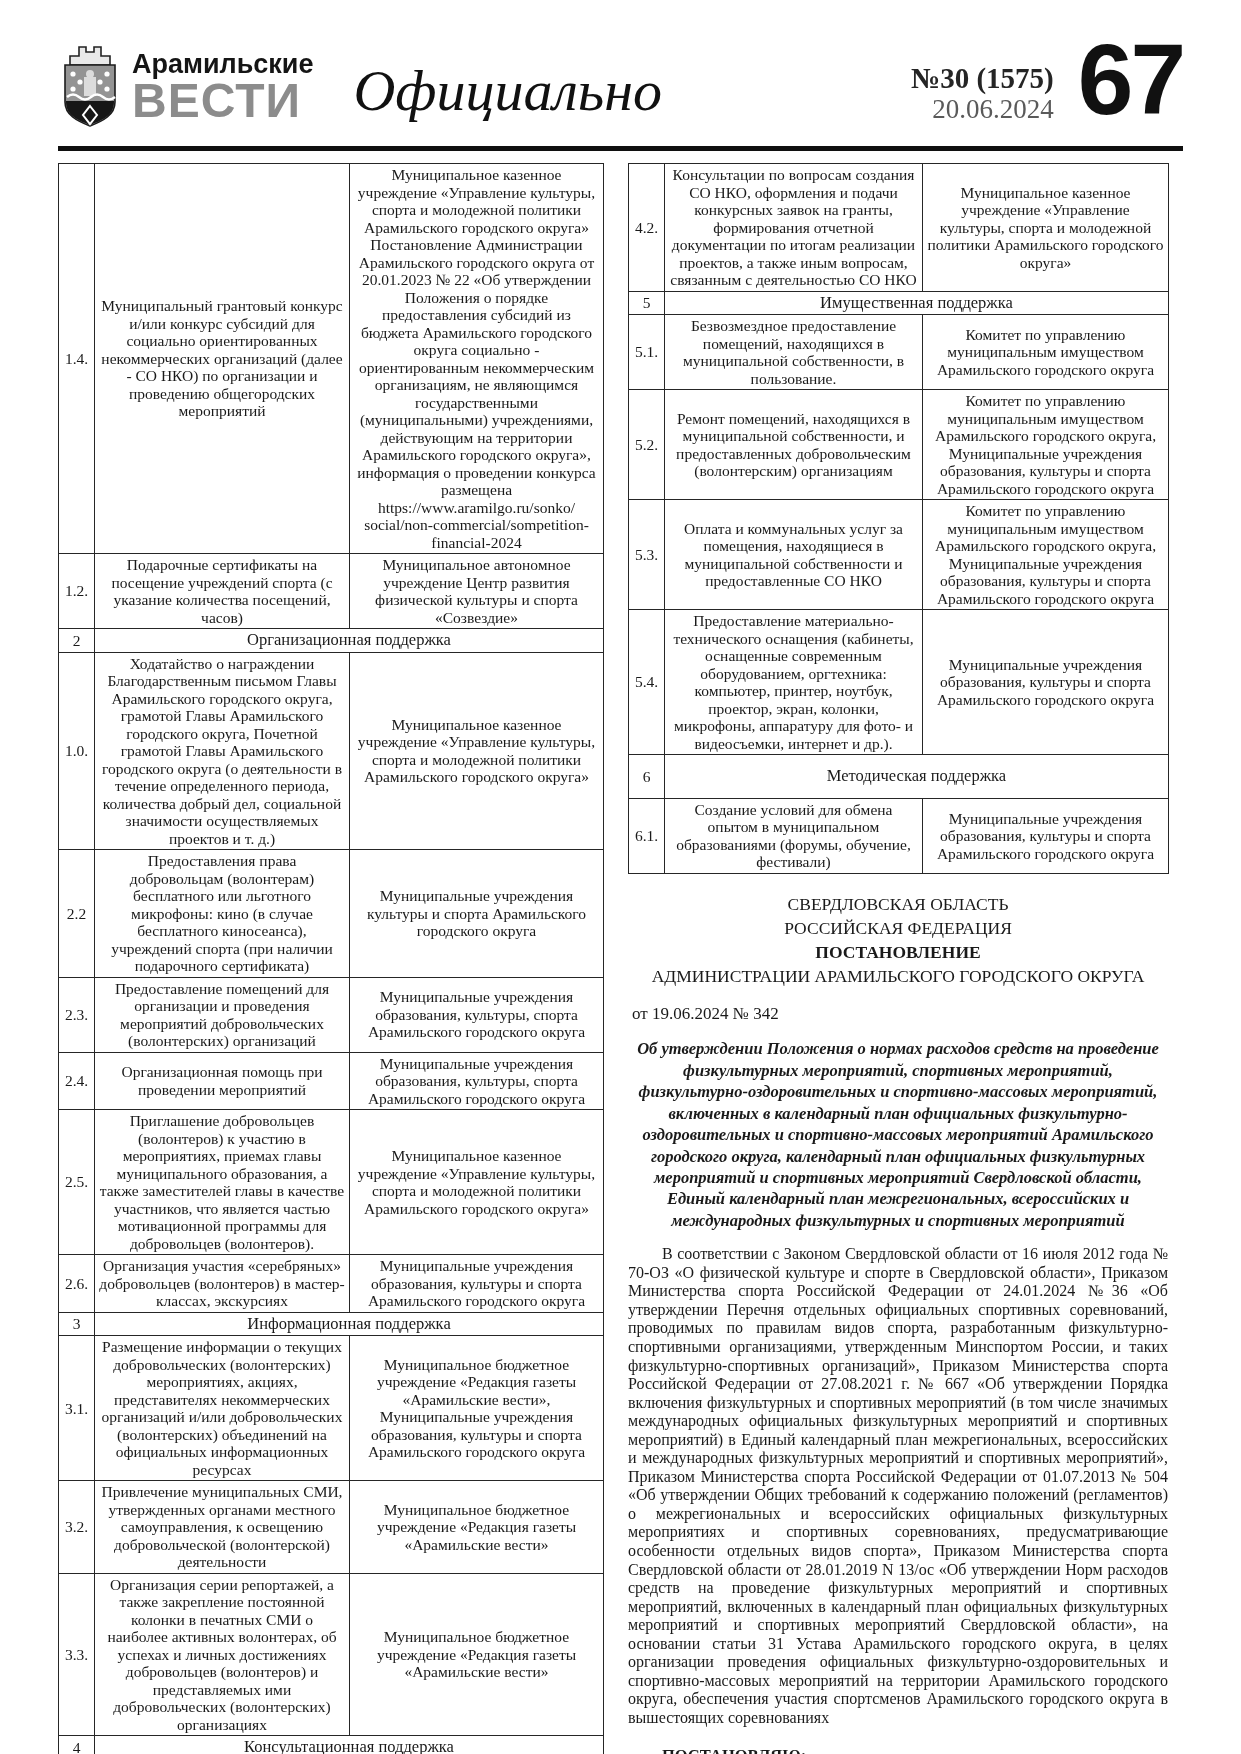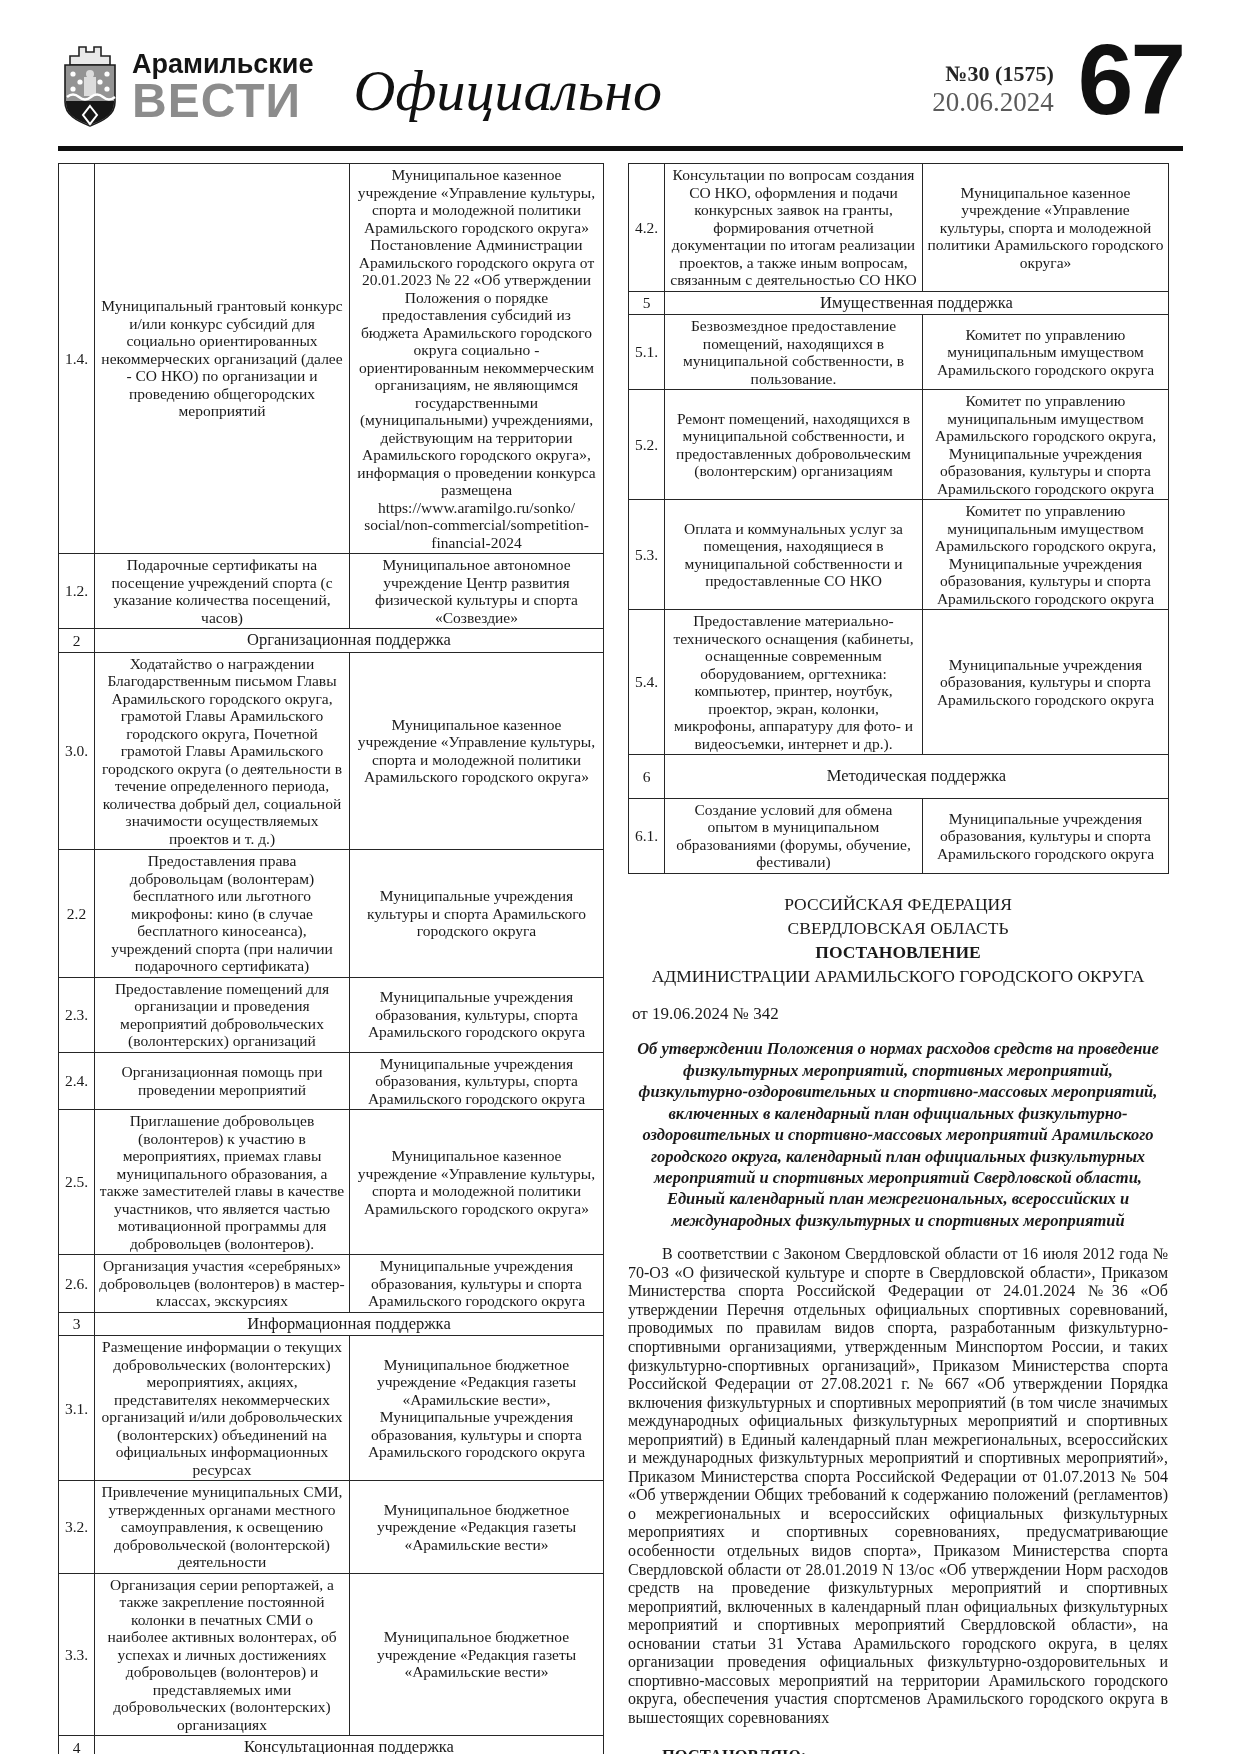--- a/index.html
+++ b/index.html
@@ -10,21 +10,21 @@
     font-family:"Liberation Serif", serif; color:#1a1a1a;
   }
   
   .header { display:flex; align-items:flex-start; }
   .brand { display:flex; align-items:flex-start; gap:10px; flex:0 0 auto; }
   .brand-text { display:flex; flex-direction:column; margin-top:10px; }
   .brand-top { font-family:"Liberation Sans", sans-serif; font-weight:bold; font-size:27px; line-height:1.05; color:#151515; }
   .brand-bottom { font-family:"Liberation Sans", sans-serif; font-weight:bold; font-size:48px; line-height:0.95; color:#8c8c8c; letter-spacing:1px; }
   .section-title { font-style:italic; font-size:58px; line-height:1; margin:22px 0 0 40px; color:#111; }
   .issue-block { margin-left:auto; text-align:right; margin-top:22px; line-height:1.12; white-space:nowrap; }
-  .issue-number { font-size:22px; font-weight:bold; color:#252525;margin-left:36px; }
+  .issue-number { font-size:29px; font-weight:bold; color:#252525;margin-left:36px; }
   .issue-date { font-size:27px; color:#5a5a5a; }
   .page-number { font-family:"Liberation Sans", sans-serif; font-weight:bold; font-size:100px; line-height:0.78; margin-left:24px; letter-spacing:-3px; color:#111; }
   .header-rule { border:none; border-top:5px solid #101010; margin:10px 0 12px 0; }
 
   
   .columns { display:flex; gap:25px; align-items:flex-start; }
   .col-left  { width:545px; flex:0 0 auto; }
   .col-right { width:540px; flex:0 0 auto; }
 
   
@@ -105,21 +105,21 @@
             <tr>
               <td class="num">1.2.</td>
               <td class="measure">Подарочные сертификаты на посещение учреждений спорта (с указание количества посещений, часов)</td>
               <td class="org">Муниципальное автономное учреждение Центр развития физической культуры и спорта «Созвездие»</td>
             </tr>
             <tr>
               <td class="num">2</td>
               <td class="sec" colspan="2">Организационная поддержка</td>
             </tr>
             <tr>
-              <td class="num">3.0.</td>
+              <td class="num">1.0.</td>
               <td class="measure">Ходатайство о награждении Благодарственным письмом Главы Арамильского городского округа, грамотой Главы Арамильского городского округа, Почетной грамотой Главы Арамильского городского округа (о деятельности в течение определенного периода, количества добрый дел, социальной значимости осуществляемых проектов и т. д.)</td>
               <td class="org">Муниципальное казенное учреждение «Управление культуры, спорта и молодежной политики Арамильского городского округа»</td>
             </tr>
             <tr>
               <td class="num">2.2</td>
               <td class="measure">Предоставления права добровольцам (волонтерам) бесплатного или льготного микрофоны: кино (в случае бесплатного киносеанса), учреждений спорта (при наличии подарочного сертификата)</td>
               <td class="org">Муниципальные учреждения культуры и спорта Арамильского городского округа</td>
             </tr>
             <tr>
               <td class="num">2.3.</td>
@@ -212,22 +212,22 @@
             <tr>
               <td class="num">6.1.</td>
               <td class="measure">Создание условий для обмена опытом в муниципальном образованиями (форумы, обучение, фестивали)</td>
               <td class="org">Муниципальные учреждения образования, культуры и спорта Арамильского городского округа</td>
             </tr>
           </tbody>
       </table>
 
       <div class="res">
         <div class="res-heading">
+            <div>СВЕРДЛОВСКАЯ ОБЛАСТЬ</div>
             <div>РОССИЙСКАЯ ФЕДЕРАЦИЯ</div>
-            <div>СВЕРДЛОВСКАЯ ОБЛАСТЬ</div>
             <div class="hl-bold">ПОСТАНОВЛЕНИЕ</div>
             <div>АДМИНИСТРАЦИИ АРАМИЛЬСКОГО ГОРОДСКОГО ОКРУГА</div>
           </div>
         <div class="res-date">от 19.06.2024 № 342</div>
         <div class="res-subject">Об утверждении Положения о нормах расходов средств на проведение физкультурных мероприятий, спортивных мероприятий, физкультурно-оздоровительных и спортивно-массовых мероприятий, включенных в календарный план официальных физкультурно-оздоровительных и спортивно-массовых мероприятий Арамильского городского округа, календарный план официальных физкультурных мероприятий и спортивных мероприятий Свердловской области, Единый календарный план межрегиональных, всероссийских и международных физкультурных и спортивных мероприятий</div>
         <div class="res-body">В соответствии с Законом Свердловской области от 16 июля 2012 года № 70-ОЗ «О физической культуре и спорте в Свердловской области», Приказом Министерства спорта Российской Федерации от 24.01.2024 №36 «Об утверждении Перечня отдельных официальных спортивных соревнований, проводимых по правилам видов спорта, разработанным физкультурно-спортивными организациями, утвержденным Минспортом России, и таких физкультурно-спортивных организаций», Приказом Министерства спорта Российской Федерации от 27.08.2021 г. № 667 «Об утверждении Порядка включения физкультурных и спортивных мероприятий (в том числе значимых международных официальных физкультурных мероприятий и спортивных мероприятий) в Единый календарный план межрегиональных, всероссийских и международных физкультурных мероприятий и спортивных мероприятий», Приказом Министерства спорта Российской Федерации от 01.07.2013 № 504 «Об утверждении Общих требований к содержанию положений (регламентов) о межрегиональных и всероссийских официальных физкультурных мероприятиях и спортивных соревнованиях, предусматривающие особенности отдельных видов спорта», Приказом Министерства спорта Свердловской области от 28.01.2019 N 13/ос «Об утверждении Норм расходов средств на проведение физкультурных мероприятий и спортивных мероприятий, включенных в календарный план официальных физкультурных мероприятий и спортивных мероприятий Свердловской области», на основании статьи 31 Устава Арамильского городского округа, в целях организации проведения официальных физкультурно-оздоровительных и спортивно-массовых мероприятий на территории Арамильского городского округа, обеспечения участия спортсменов Арамильского городского округа в вышестоящих соревнованиях</div>
         <div class="res-resolve">ПОСТАНОВЛЯЮ:</div>
       </div>
     </div>
   </div>

